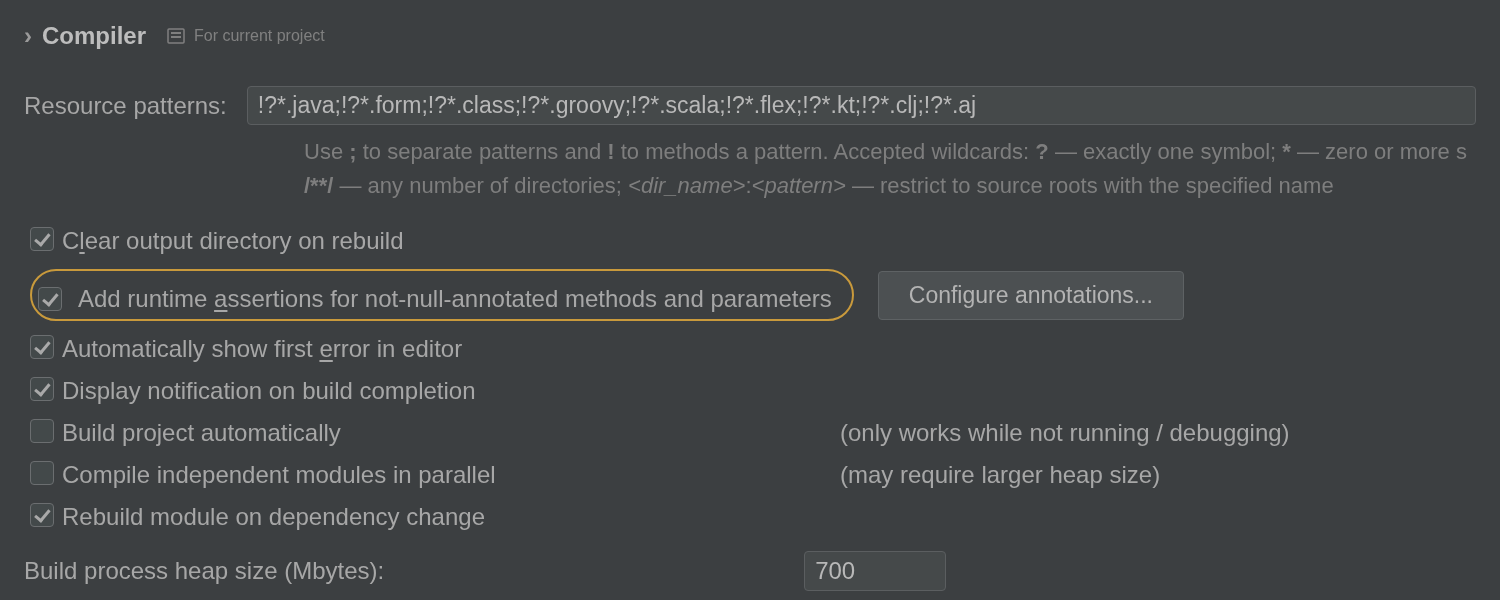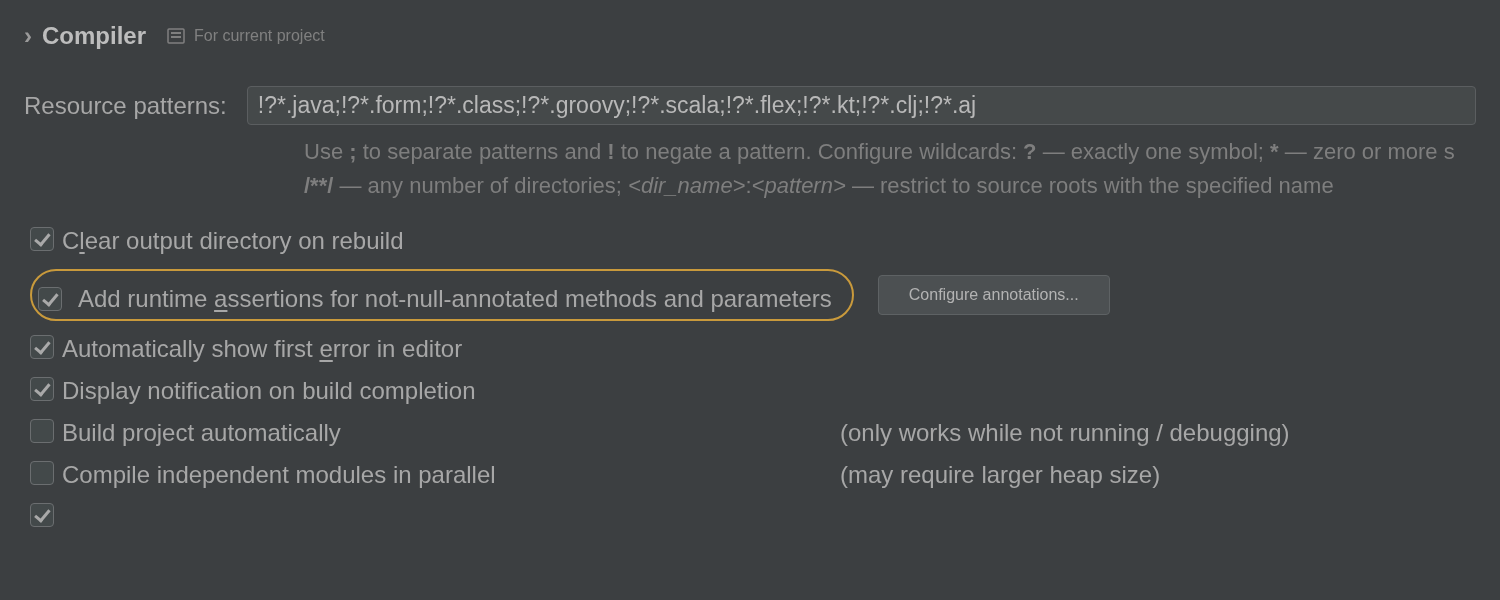--- a/index.html
+++ b/index.html
@@ -128,21 +128,21 @@
     border-radius: 34px;
     padding: 14px 20px 6px 6px;
     display: flex;
     align-items: center;
     gap: 16px;
   }
   .btn {
     background: #4c5052;
     border: 1px solid #5e6264;
     color: #b3b3b3;
-    font-size: 16px;
+    font-size: 23px;
     padding: 10px 30px;
     border-radius: 4px;
     cursor: pointer;
     font-family: inherit;
   }
   .heap-row {
     margin-top: 20px;
     display: flex;
     align-items: center;
   }
@@ -175,21 +175,21 @@
       <span>For current project</span>
     </span>
   </div>
 
   <div class="row">
     <span class="label">Resource patterns:</span>
     <input class="textfield" type="text" value="!?*.java;!?*.form;!?*.class;!?*.groovy;!?*.scala;!?*.flex;!?*.kt;!?*.clj;!?*.aj" style="">
   </div>
 
   <div class="hint">
-    <span>Use </span><b>;</b><span> to separate patterns and </span><b>!</b><span> to negate a pattern. Configure wildcards: </span><b>?</b><span> — exactly one symbol; </span><b>*</b><span> — zero or more s</span><br>
+    <span>Use </span><b>;</b><span> to separate patterns and </span><b>!</b><span> to methods a pattern. Accepted wildcards: </span><b>?</b><span> — exactly one symbol; </span><b>*</b><span> — zero or more s</span><br>
     <b>/**/</b><span> — any number of directories; </span><i>&lt;dir_name&gt;</i><span>:</span><i>&lt;pattern&gt;</i><span> — restrict to source roots with the specified name</span>
   </div>
 
   <div class="options">
 
     <div class="check-row">
       <span class="checkbox checked"></span>
       <span class="check-label">C<span class="mn">l</span>ear output directory on rebuild</span>
     </div>
 
@@ -218,18 +218,23 @@
     </div>
 
     <div class="check-row">
       <span class="checkbox"></span>
       <span class="check-label">Compile independent modules in parallel</span>
       <span class="hint-right">(may require larger heap size)</span>
     </div>
 
     <div class="check-row">
       <span class="checkbox checked"></span>
-    </div>
-
-  </div>
-
+      <span class="check-label">Rebuild module on dependency change</span>
+    </div>
+
+  </div>
+
+  <div class="heap-row">
+    <span class="label" style="padding-top:0">Build process heap size (Mbytes):</span>
+    <input class="heap-input" type="text" value="700" style="">
+  </div>
 
 </div>
 
 </body></html>

